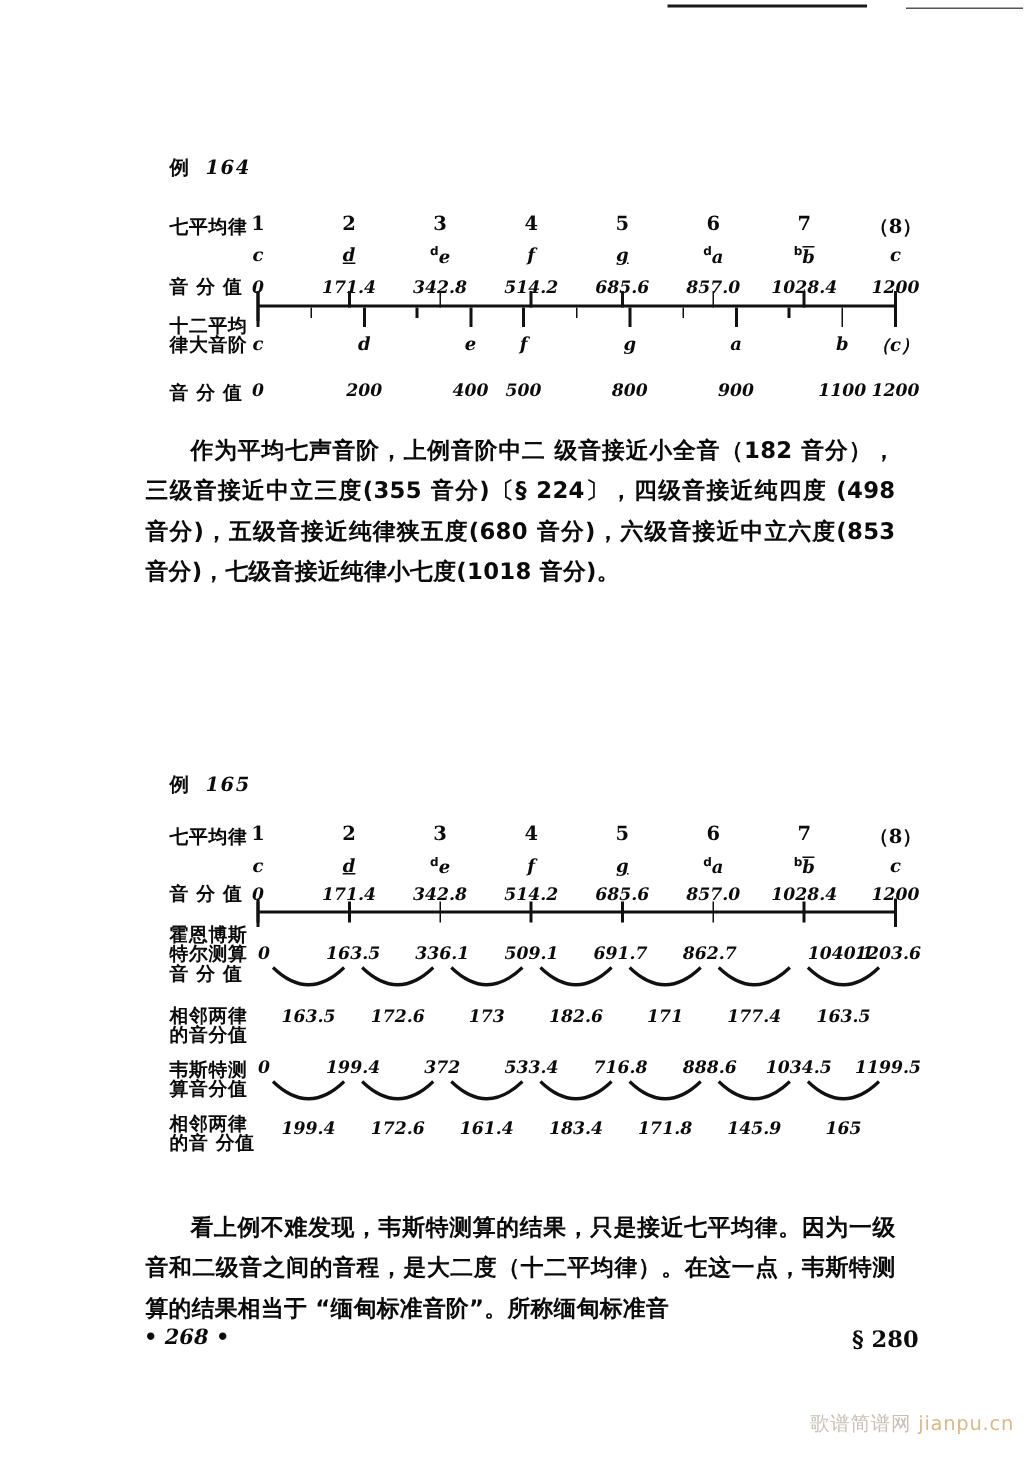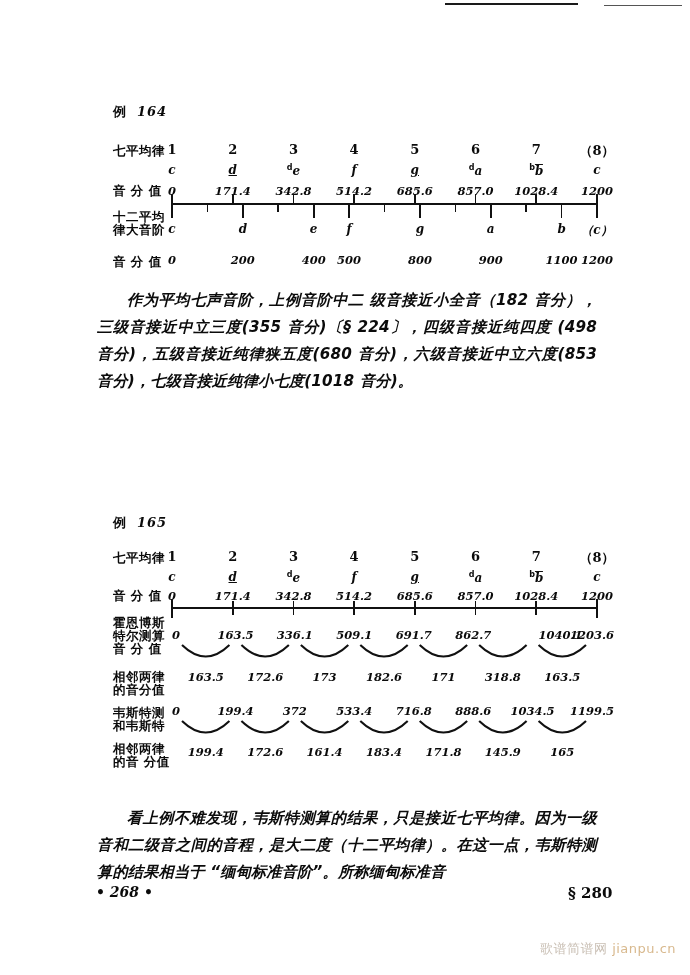--- a/index.html
+++ b/index.html
@@ -45,21 +45,20 @@
 
   
   .arcs{position:absolute;}
   .arcs svg{display:block;}
 
   
   .para{
     position:absolute;font-size:15.2px;line-height:27px;font-weight:bold;
     text-align:justify;text-justify:inter-ideograph;
     letter-spacing:0.2px;
-    font-style:italic;
   }
 
   
   .footer-page{position:absolute;left:96px;top:884px;font-size:14px;font-weight:bold;
     font-family:"DejaVu Serif","Liberation Serif",serif;font-style:italic;}
   .footer-sec{position:absolute;left:568px;top:884px;font-size:15px;font-weight:bold;
     font-family:"DejaVu Serif","Liberation Serif",serif;}
   .watermark{position:absolute;left:540px;top:940px;font-size:13px;color:#c9bfb4;
     letter-spacing:0.5px;}
   .watermark .wm-lat{color:#d8b98e;font-family:"DejaVu Sans","Liberation Sans",sans-serif;}
@@ -161,21 +160,21 @@
 
   <div class="figure" id="fig165" style="left:0;top:0;width:690px;height:975px;">
     <div class="rowlabel" style="left:113px;top:551px;">七平均律</div>
     <div class="rowlabel" style="left:113px;top:589px;">音 分 值</div>
     <div class="rowlabel" style="left:113px;top:616px;">霍恩博斯
 特尔测算
 音 分 值</div>
     <div class="rowlabel" style="left:113px;top:670px;">相邻两律
 的音分值</div>
     <div class="rowlabel" style="left:113px;top:706px;">韦斯特测
-和韦斯特</div>
+算音分值</div>
     <div class="rowlabel" style="left:113px;top:742px;">相邻两律
 的音 分值</div>
     <div id="fig165-cells">
         <div class="cell deg" style="left: 172px; top: 549px;">1</div>
         <div class="cell deg" style="left: 232.704px; top: 549px;">2</div>
         <div class="cell deg" style="left: 293.408px; top: 549px;">3</div>
         <div class="cell deg" style="left: 354.113px; top: 549px;">4</div>
         <div class="cell deg" style="left: 414.817px; top: 549px;">5</div>
         <div class="cell deg" style="left: 475.521px; top: 549px;">6</div>
         <div class="cell deg" style="left: 536.225px; top: 549px;">7</div>
@@ -202,21 +201,21 @@
         <div class="cell val" style="left: 354.286px; top: 628px;">509.1</div>
         <div class="cell val" style="left: 413.714px; top: 628px;">691.7</div>
         <div class="cell val" style="left: 473.143px; top: 628px;">862.7</div>
         <div class="cell val" style="left: 532.571px; top: 628px; margin-left: 28px;">1040.1</div>
         <div class="cell val" style="left: 592px; top: 628px;">1203.6</div>
         <div class="cell val" style="left: 205.714px; top: 670px;">163.5</div>
         <div class="cell val" style="left: 265.143px; top: 670px;">172.6</div>
         <div class="cell val" style="left: 324.571px; top: 670px;">173</div>
         <div class="cell val" style="left: 384px; top: 670px;">182.6</div>
         <div class="cell val" style="left: 443.429px; top: 670px;">171</div>
-        <div class="cell val" style="left: 502.857px; top: 670px;">318.8</div>
+        <div class="cell val" style="left: 502.857px; top: 670px;">177.4</div>
         <div class="cell val" style="left: 562.286px; top: 670px;">163.5</div>
         <div class="cell val" style="left: 176px; top: 704px;">0</div>
         <div class="cell val" style="left: 235.429px; top: 704px;">199.4</div>
         <div class="cell val" style="left: 294.857px; top: 704px;">372</div>
         <div class="cell val" style="left: 354.286px; top: 704px;">533.4</div>
         <div class="cell val" style="left: 413.714px; top: 704px;">716.8</div>
         <div class="cell val" style="left: 473.143px; top: 704px;">888.6</div>
         <div class="cell val" style="left: 532.571px; top: 704px;">1034.5</div>
         <div class="cell val" style="left: 592px; top: 704px;">1199.5</div>
         <div class="cell val" style="left: 205.714px; top: 745px;">199.4</div>

